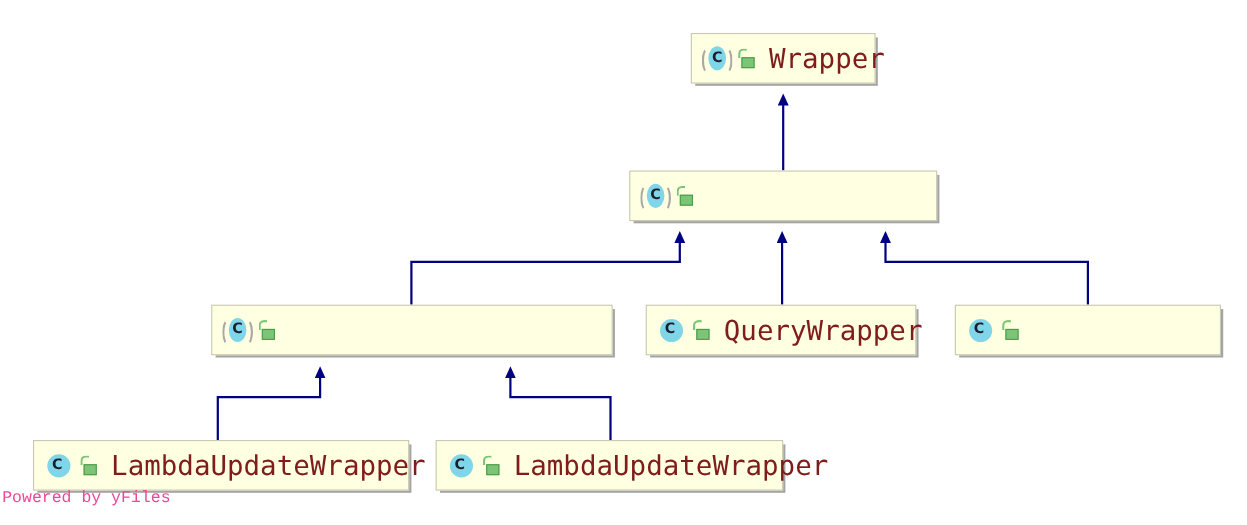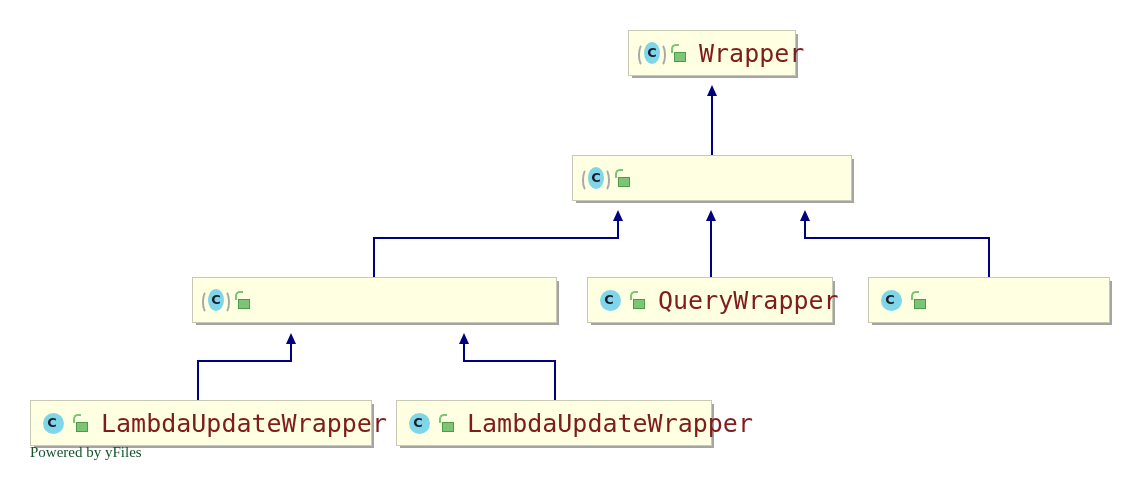--- a/index.html
+++ b/index.html
@@ -138,25 +138,25 @@
     left: 0;
     top: 0;
     width: 1134px;
     height: 477px;
     pointer-events: none;
   }
 
   
   .watermark {
     position: absolute;
-    left: 30px;
+    left: 2px;
     top: 444px;
-    font-family: Liberation Serif, serif;
+    font-family: Liberation Mono, monospace;
     font-size: 15px;
-    color: #14532d;
+    color: #ec4899;
     user-select: none;
   }
 </style>
 </head>
 <body>
 
 <div id="canvas">
 
   <svg class="edges" viewBox="0 0 1134 477" xmlns="http://www.w3.org/2000/svg">
     <defs>

